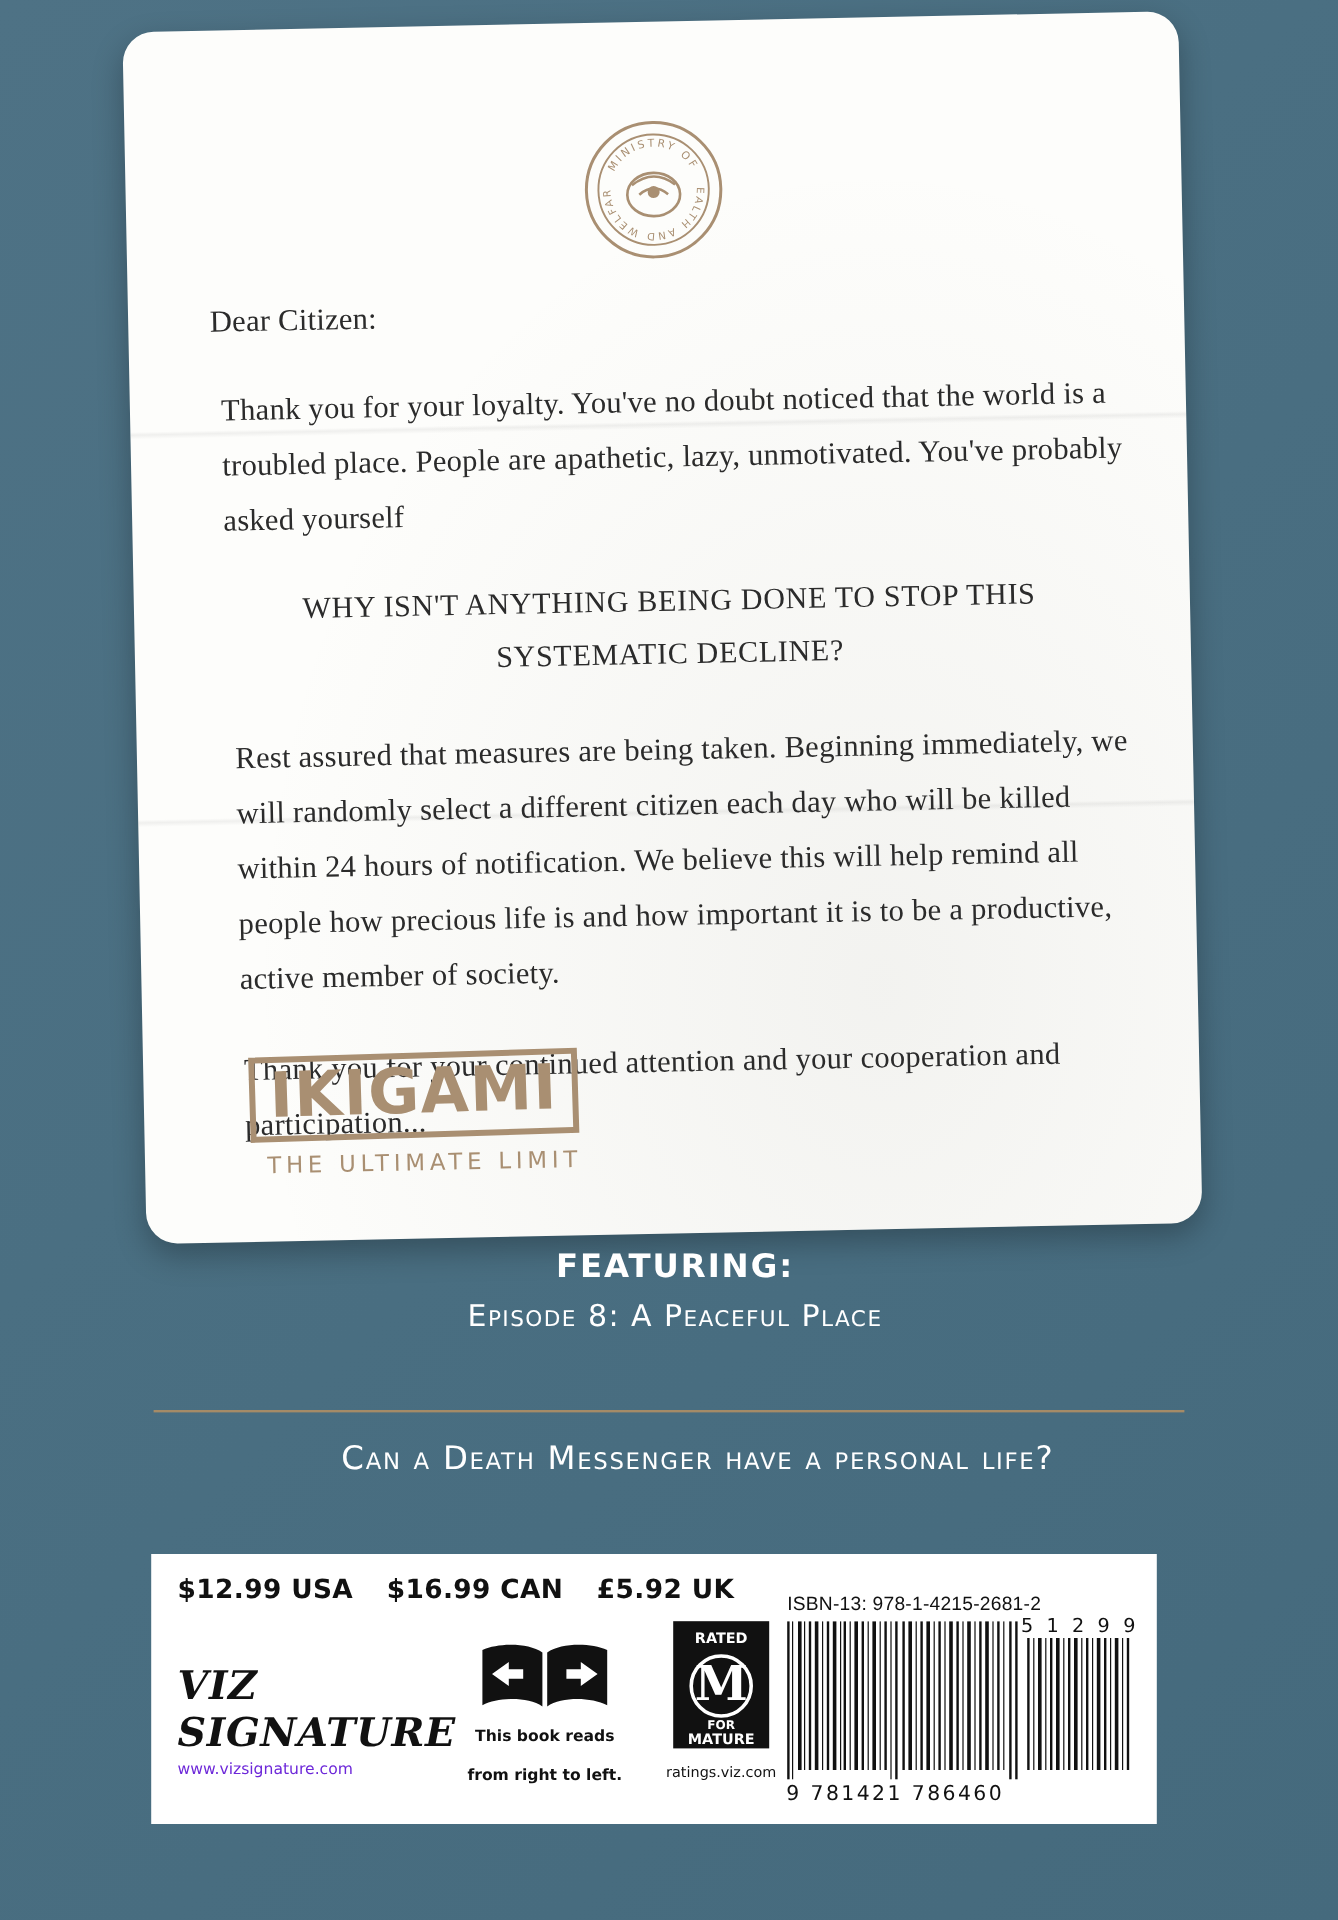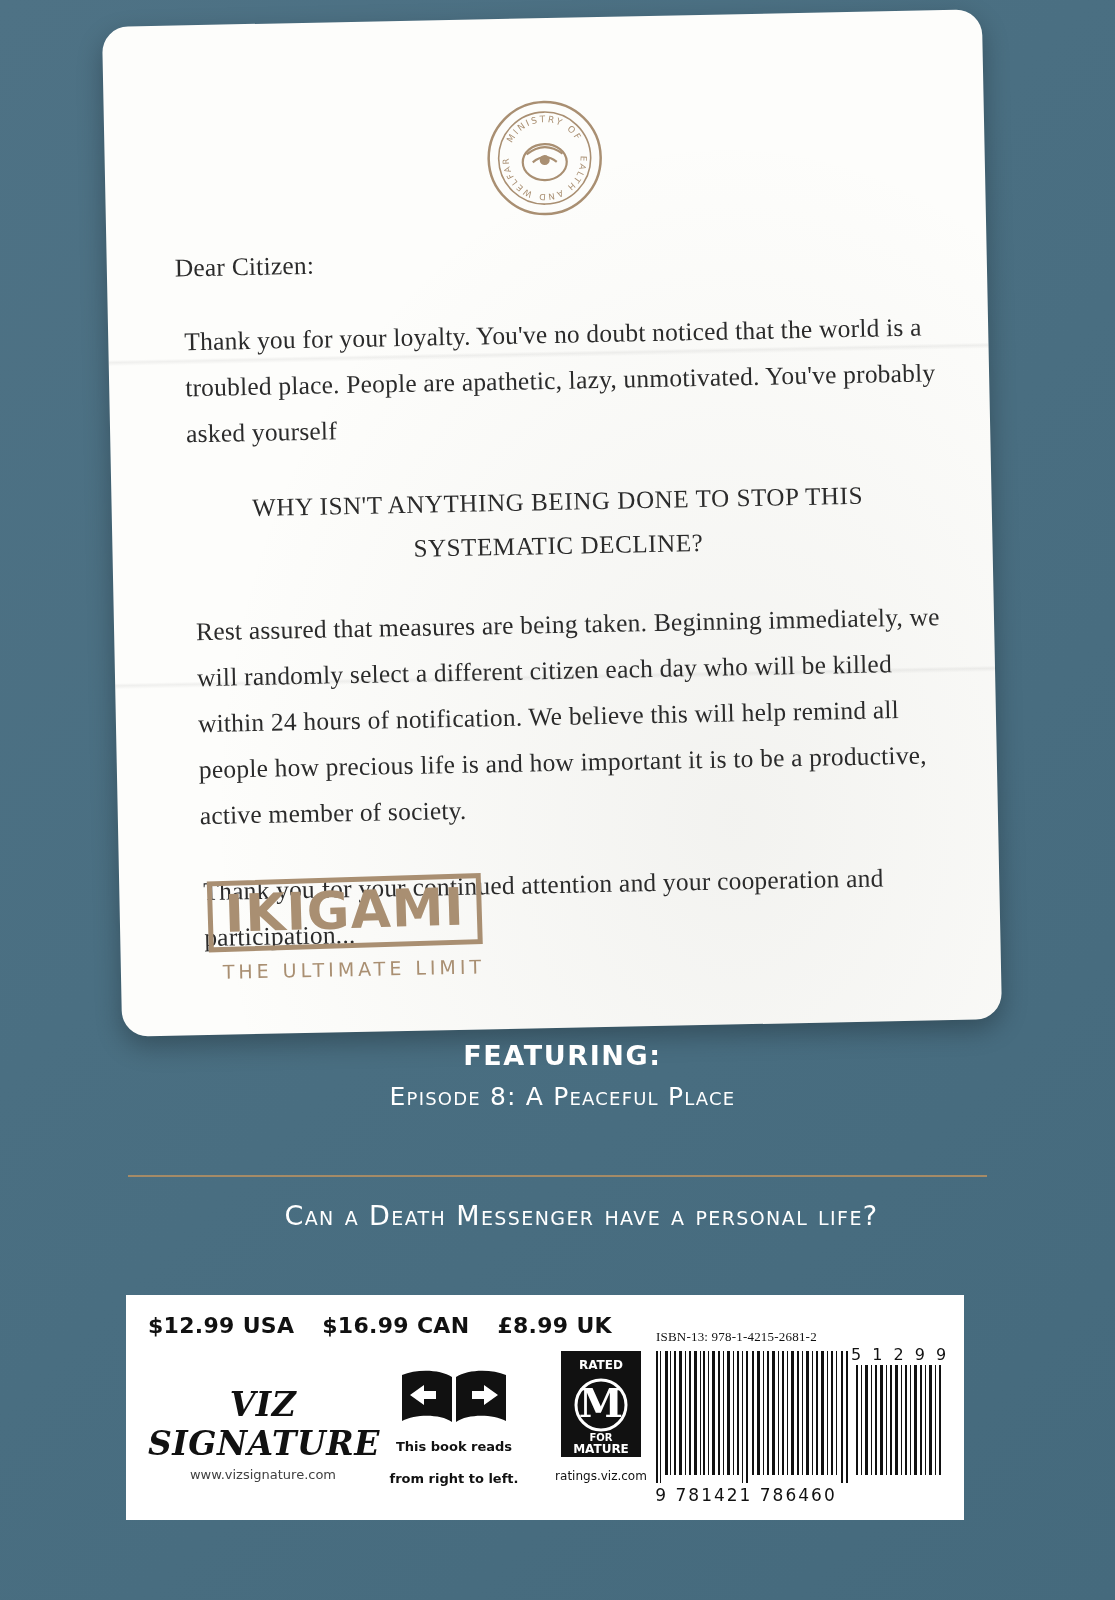--- a/index.html
+++ b/index.html
@@ -182,34 +182,33 @@
     color: #111;
     letter-spacing: 0.3px;
   }
   .price-row span { margin-right: 20px; }
 
   .viz-block {
     position: absolute;
     left: 22px;
     top: 90px;
     width: 230px;
-    text-align: center;
   }
   .viz-logo {
     font-family: "DejaVu Serif", serif;
     font-weight: bold;
     font-style: italic;
     font-size: 33px;
     color: #111;
     letter-spacing: 0.5px;
   }
   .viz-url {
     font-family: "DejaVu Sans", sans-serif;
     font-size: 13px;
-    color: #404040;
+    color: #6d28d9;
     margin-top: 4px;
   }
 
   .rtl-block {
     position: absolute;
     left: 258px;
     top: 72px;
     width: 140px;
     text-align: center;
   }
@@ -233,22 +232,22 @@
     font-family: "DejaVu Sans", sans-serif;
     font-size: 12px;
     color: #111;
     margin-top: 6px;
   }
 
   .isbn-text {
     position: absolute;
     left: 530px;
     top: 34px;
-    font-family: Liberation Serif, serif;
-    font-size: 13px;
+    font-family: Liberation Sans, sans-serif;
+    font-size: 16px;
     color: #111;
     letter-spacing: 0.2px;
   }
   .barcode-main {
     position: absolute;
     left: 528px;
     top: 56px;
     width: 200px;
     height: 132px;
   }
@@ -329,21 +328,21 @@
 
 <div class="divider"></div>
 
 <div class="tagline small-caps">Can a Death Messenger have a personal life?</div>
 
 <div class="bottom-bar">
 
   <div class="price-row">
     <span>$12.99 USA</span>
     <span>$16.99 CAN</span>
-    <span>£8.99 UK</span>
+    <span>£5.92 UK</span>
   </div>
 
   <div class="viz-block">
     <div class="viz-logo">VIZ SIGNATURE</div>
     <div class="viz-url">www.vizsignature.com</div>
   </div>
 
   <div class="rtl-block">
     <div>
       <svg viewBox="0 0 120 62" width="120" height="62" aria-hidden="true">

